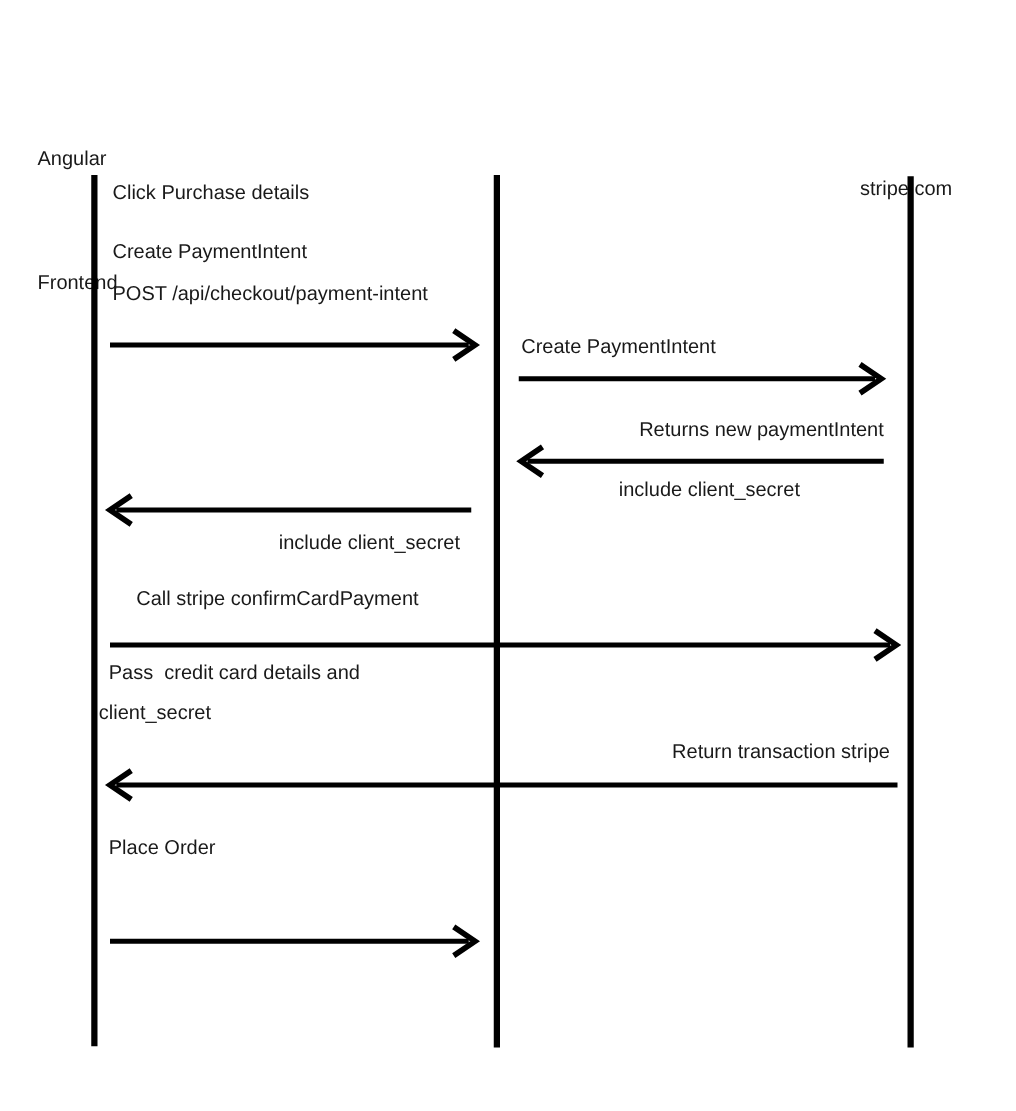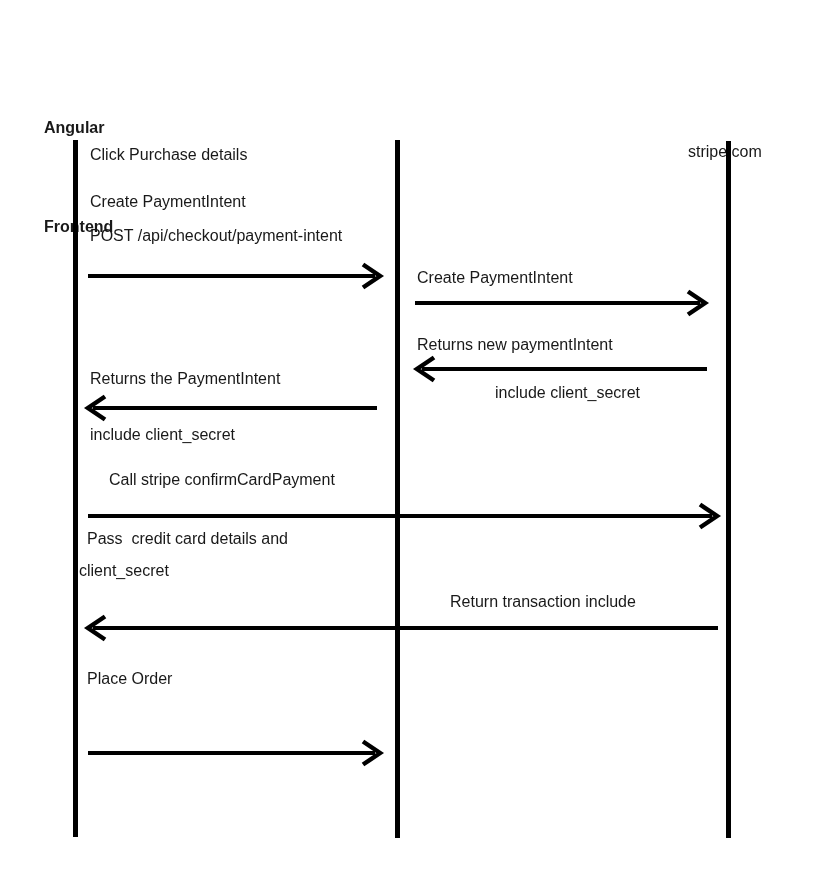--- a/index.html
+++ b/index.html
@@ -28,37 +28,37 @@
     width: 5px;
     background: #000000;
   }
   .lbl {
     position: absolute;
     font-size: 16px;
     line-height: 17px;
     color: #191919;
     white-space: pre;
   }
-  .r { }
+  .r { text-align: right; }
   #arrow-layer {
     position: absolute;
     left: 0;
     top: 0;
     width: 813px;
     height: 889px;
   }
   #arrow-layer line, #arrow-layer polyline {
     stroke: #000000;
     fill: none;
   }
   #arrow-layer line { stroke-width: 4; }
   #arrow-layer polyline { stroke-width: 4.5; stroke-linejoin: miter; }
 
   
-  #actor-frontend { left: 44px;  top: 45px; font-weight: bold; }
+  #actor-frontend { left: 30px;  top: 45px; }
   #actor-backend  { left: 362px; top: 46px; }
   #actor-stripe   { left: 688px; top: 69px; }
 
   
   #lifeline-frontend { left: 73px;  top: 140px; height: 697px; }
   #lifeline-backend  { left: 395px; top: 140px; height: 698px; }
   #lifeline-stripe   { left: 726px; top: 141px; height: 697px; }
 
   
   #t-click  { left: 90px;  top: 146px; }
@@ -127,24 +127,23 @@
   <div class="lbl" id="t-click">Click Purchase details</div>
 
   <div class="lbl" id="t-cpi1a">Create PaymentIntent</div>
   <div class="lbl" id="t-cpi1b">POST /api/checkout/payment-intent</div>
 
   <div class="lbl" id="t-cpi2">Create PaymentIntent</div>
 
   <div class="lbl r" id="t-rnpi">Returns new paymentIntent</div>
   <div class="lbl" id="t-ics1">include client_secret</div>
 
-  <div class="lbl r" id="t-rtpi">Returns the PaymentIntent</div>
   <div class="lbl r" id="t-ics2">include client_secret</div>
 
   <div class="lbl" id="t-call">Call stripe confirmCardPayment</div>
   <div class="lbl" id="t-pass">Pass  credit card details and</div>
   <div class="lbl" id="t-csec">client_secret</div>
 
-  <div class="lbl r" id="t-rts">Return transaction include</div>
+  <div class="lbl r" id="t-rts">Return transaction stripe</div>
 
   <div class="lbl" id="t-po">Place Order</div>
 
 </div>
 
 </body></html>

